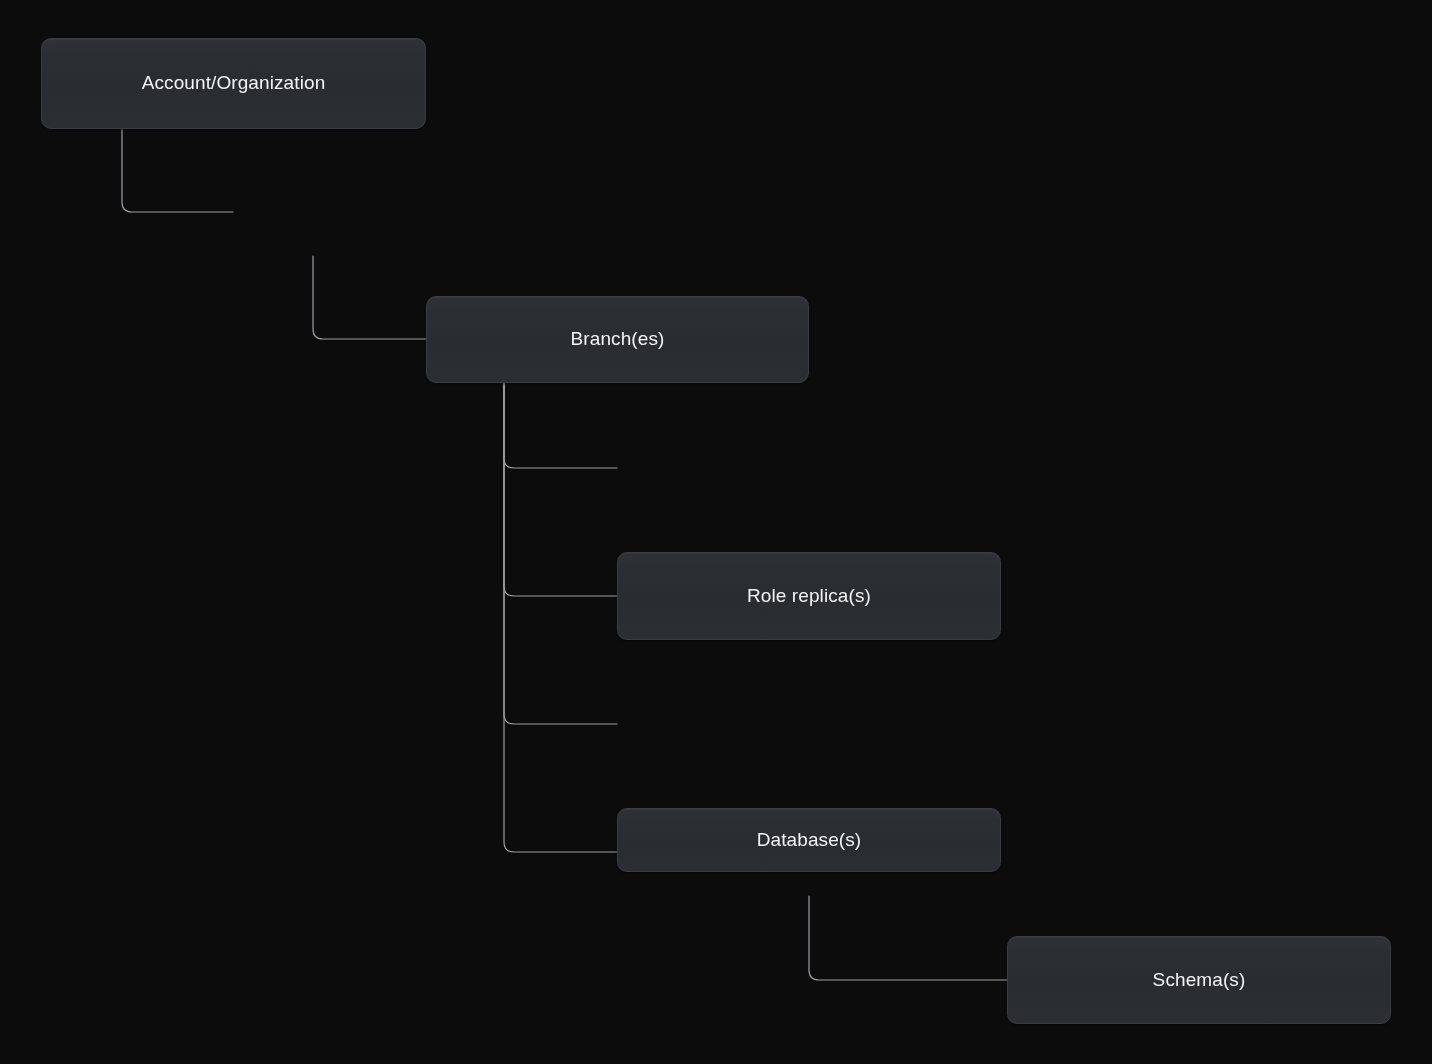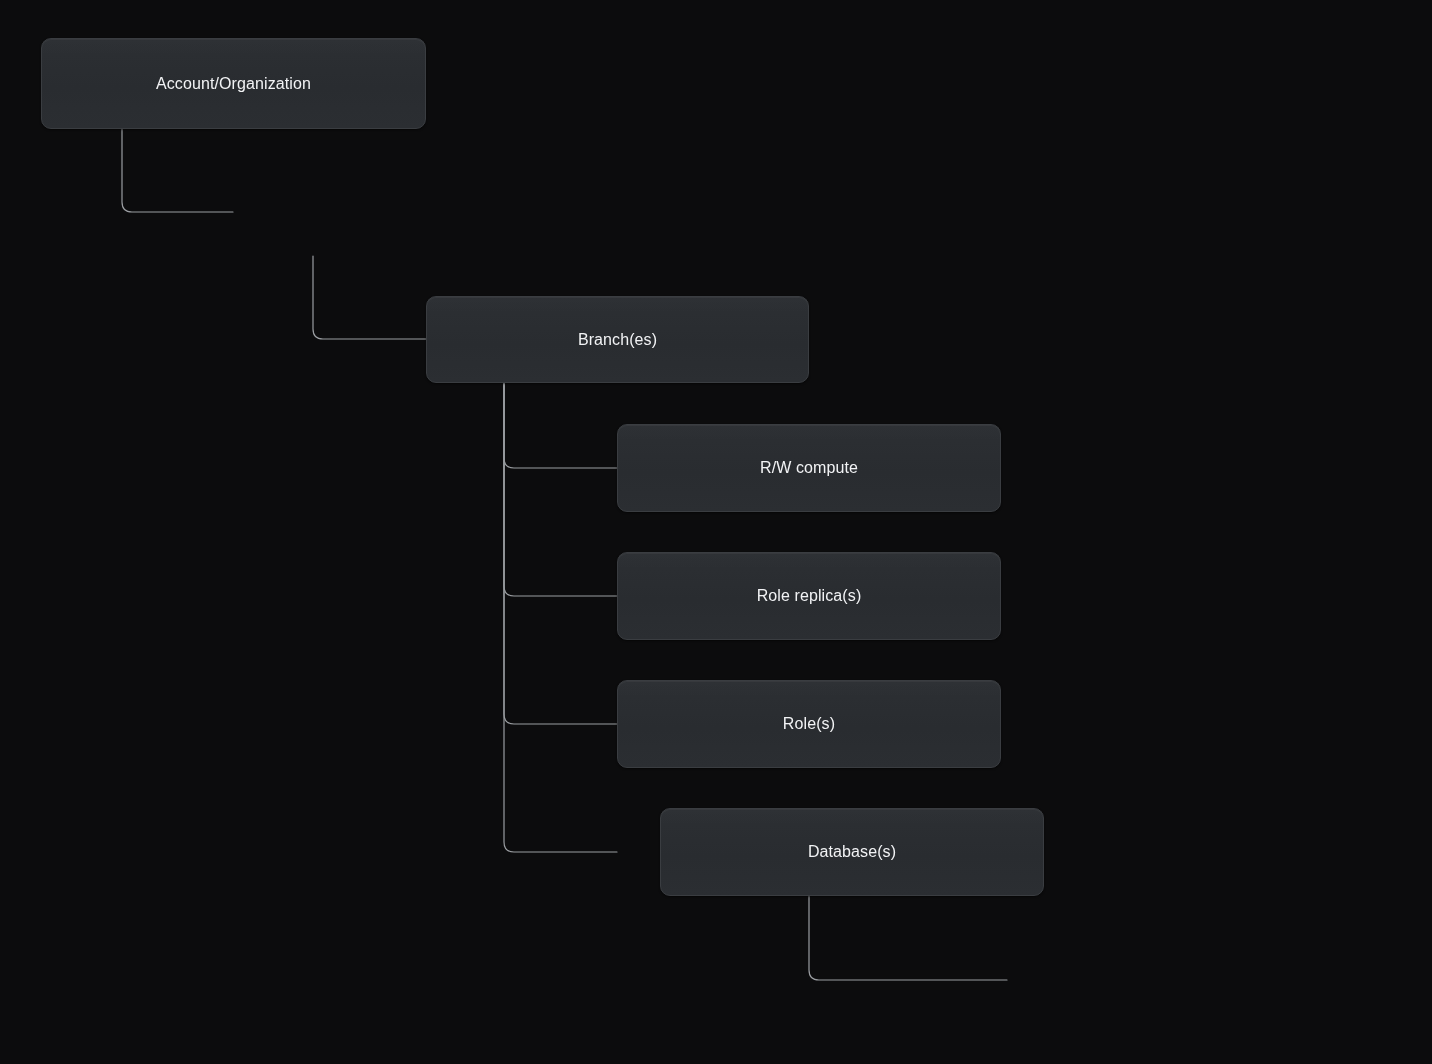--- a/index.html
+++ b/index.html
@@ -32,21 +32,21 @@
     border-radius: 10px;
     border: 1px solid #3a3d41;
     background: linear-gradient(180deg, #30333789 0%, #2a2d3100 18%),
                 linear-gradient(180deg, #2c2f33 0%, #292c30 55%, #2b2e32 100%);
     box-shadow: 0 1px 2px rgba(0,0,0,0.55),
                 inset 0 1px 0 rgba(255,255,255,0.045);
     z-index: 2;
   }
   .node-label {
     color: #f2f3f5;
-    font-size: 16px;
+    font-size: 19px;
     font-weight: 400;
     letter-spacing: 0.1px;
     line-height: 1.2;
     white-space: nowrap;
     text-align: center;
   }
 </style>
 </head>
 <body>
 
@@ -64,30 +64,27 @@
 
   <div class="node" style="left: 41px; top: 38px; width: 385px; height: 91px;">
     <span class="node-label">Account/Organization</span>
   </div>
 
 
   <div class="node" style="left: 426px; top: 296px; width: 383px; height: 87px; align-items: center;">
     <span class="node-label">Branch(es)</span>
   </div>
 
-  <div class="node" style="left: 617px; top: 424px; width: 384px; height: 88px;">
-    <span class="node-label">R/W compute</span>
-  </div>
 
   <div class="node" style="left: 617px; top: 552px; width: 384px; height: 88px;">
     <span class="node-label">Role replica(s)</span>
   </div>
 
-  <div class="node" style="left: 617px; top: 680px; width: 384px; height: 88px;">
-    <span class="node-label">Role(s)</span>
-  </div>
 
-  <div class="node" style="left: 617px; top: 808px; width: 384px; height: 88px; margin-left: 43px;">
+  <div class="node" style="left: 617px; top: 808px; width: 384px; height: 64px;">
     <span class="node-label">Database(s)</span>
   </div>
 
+  <div class="node" style="left: 1007px; top: 936px; width: 384px; height: 88px;">
+    <span class="node-label">Schema(s)</span>
+  </div>
 
 </div>
 
 </body></html>

